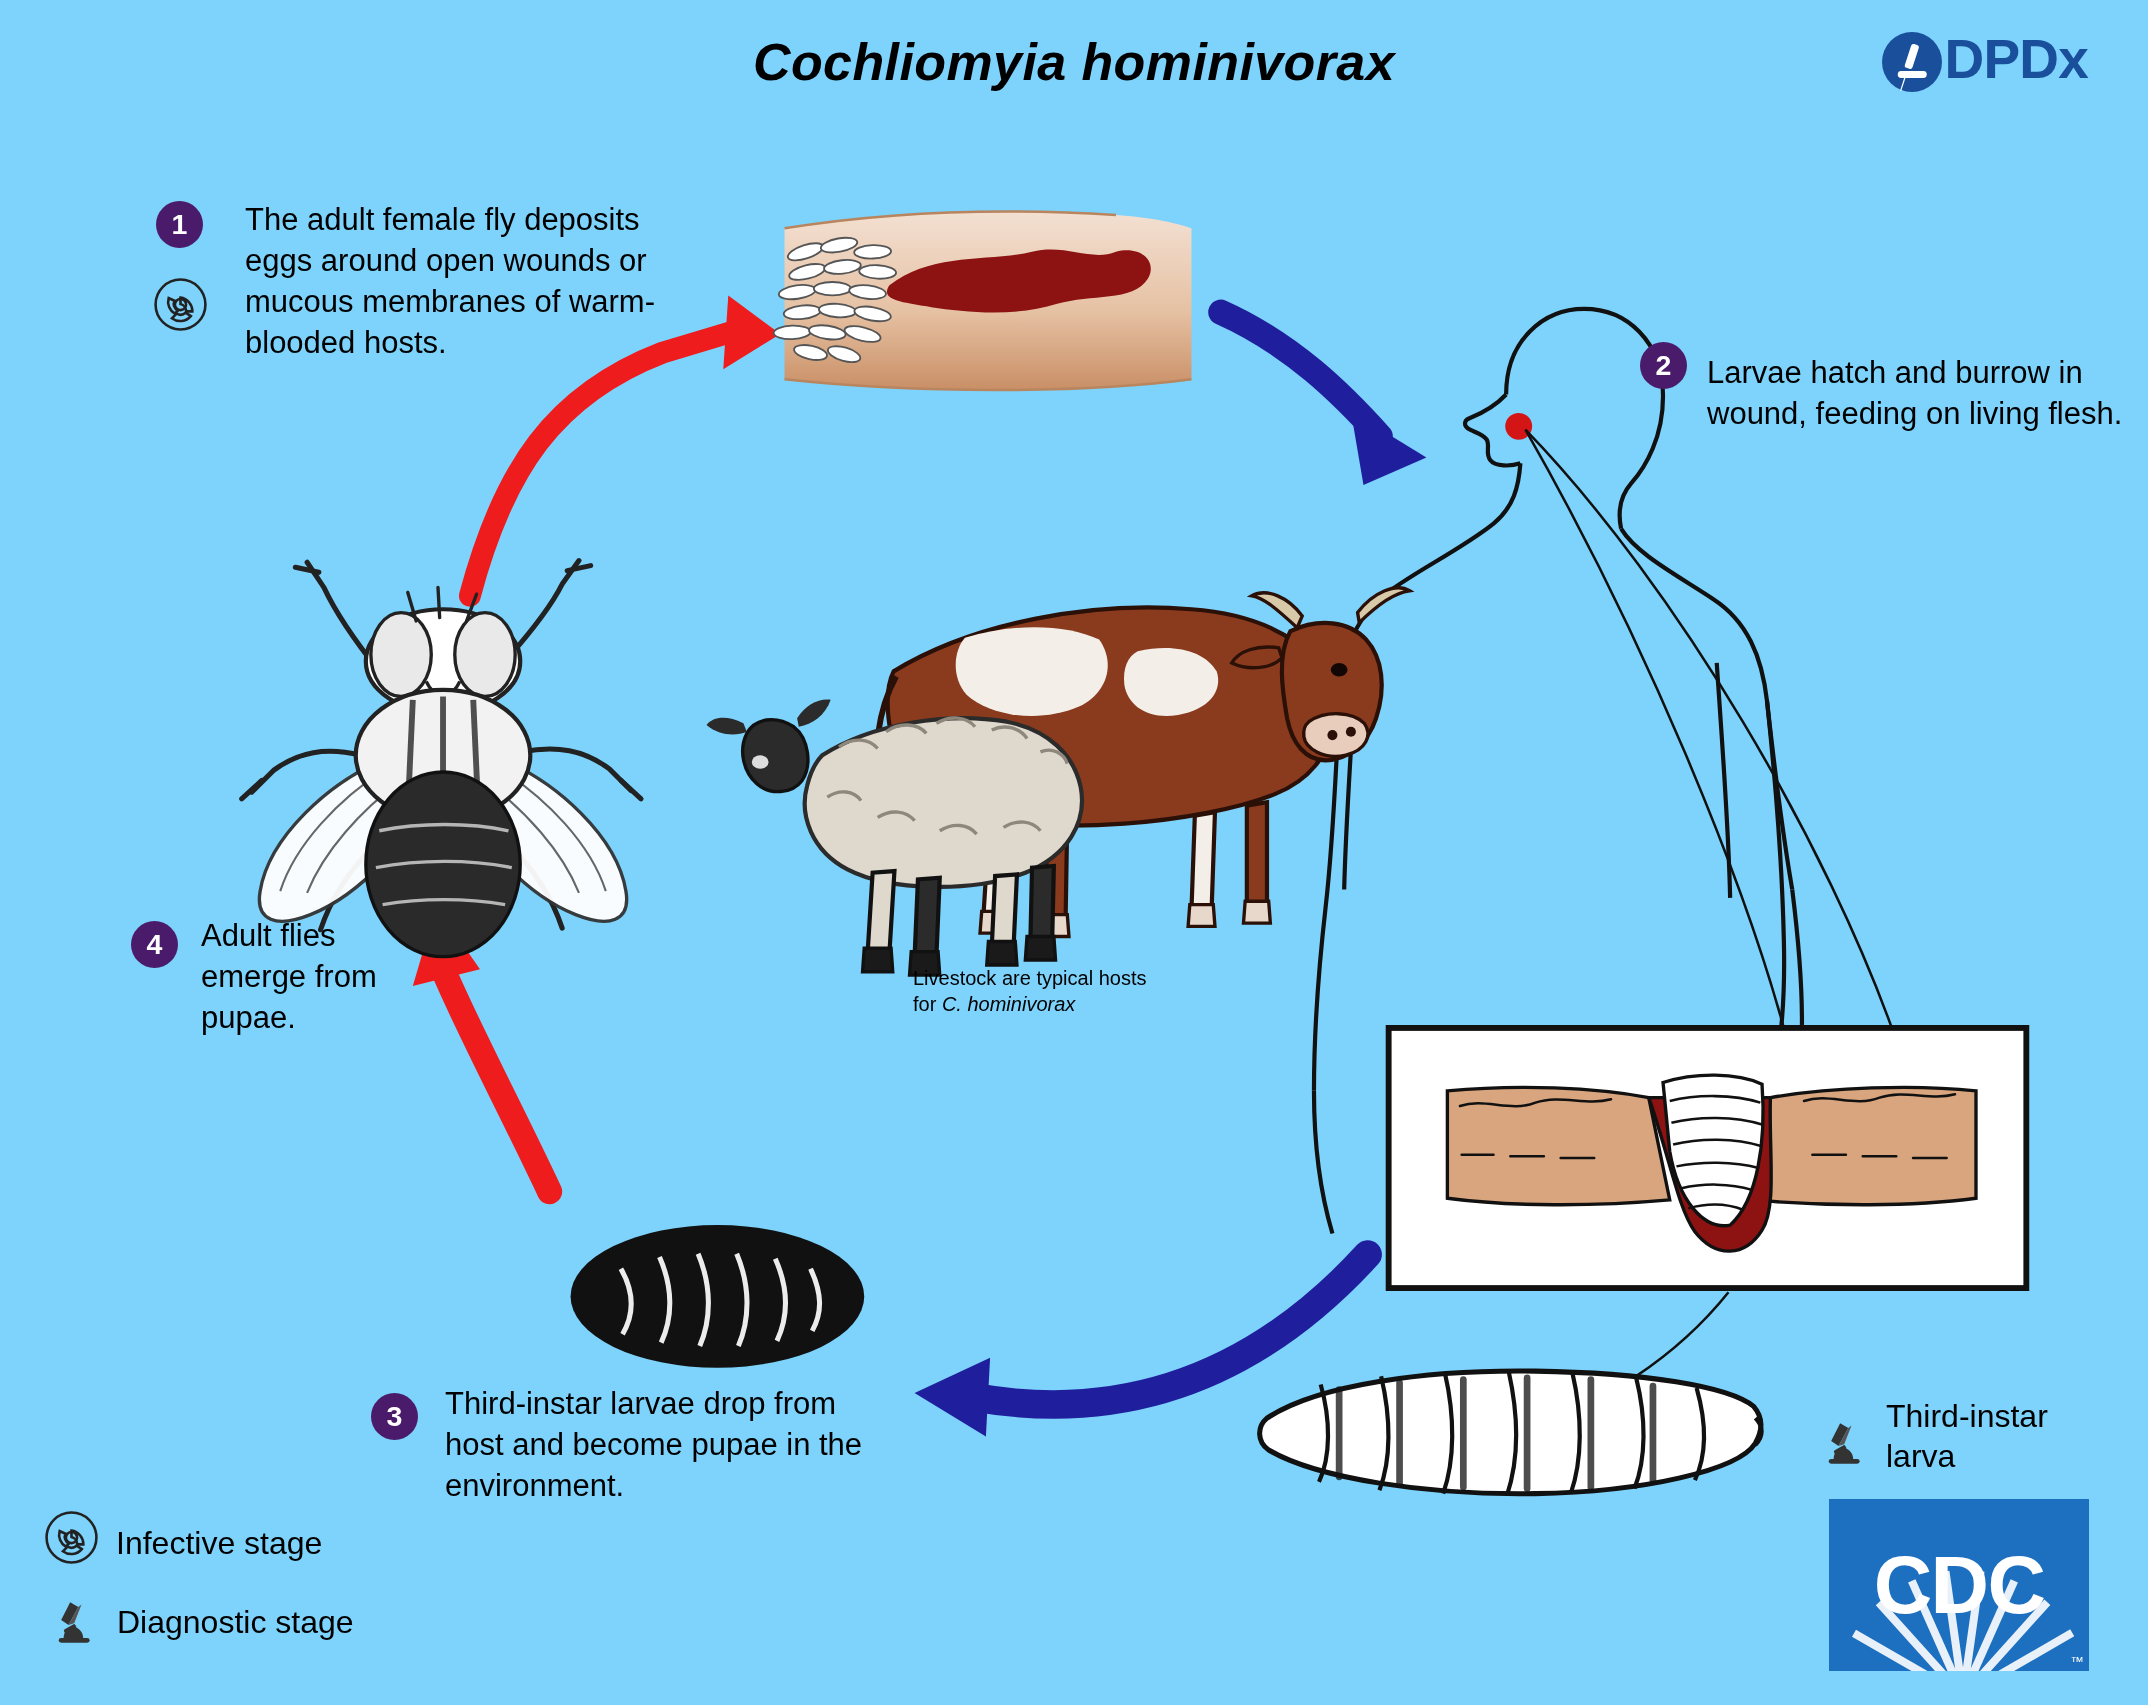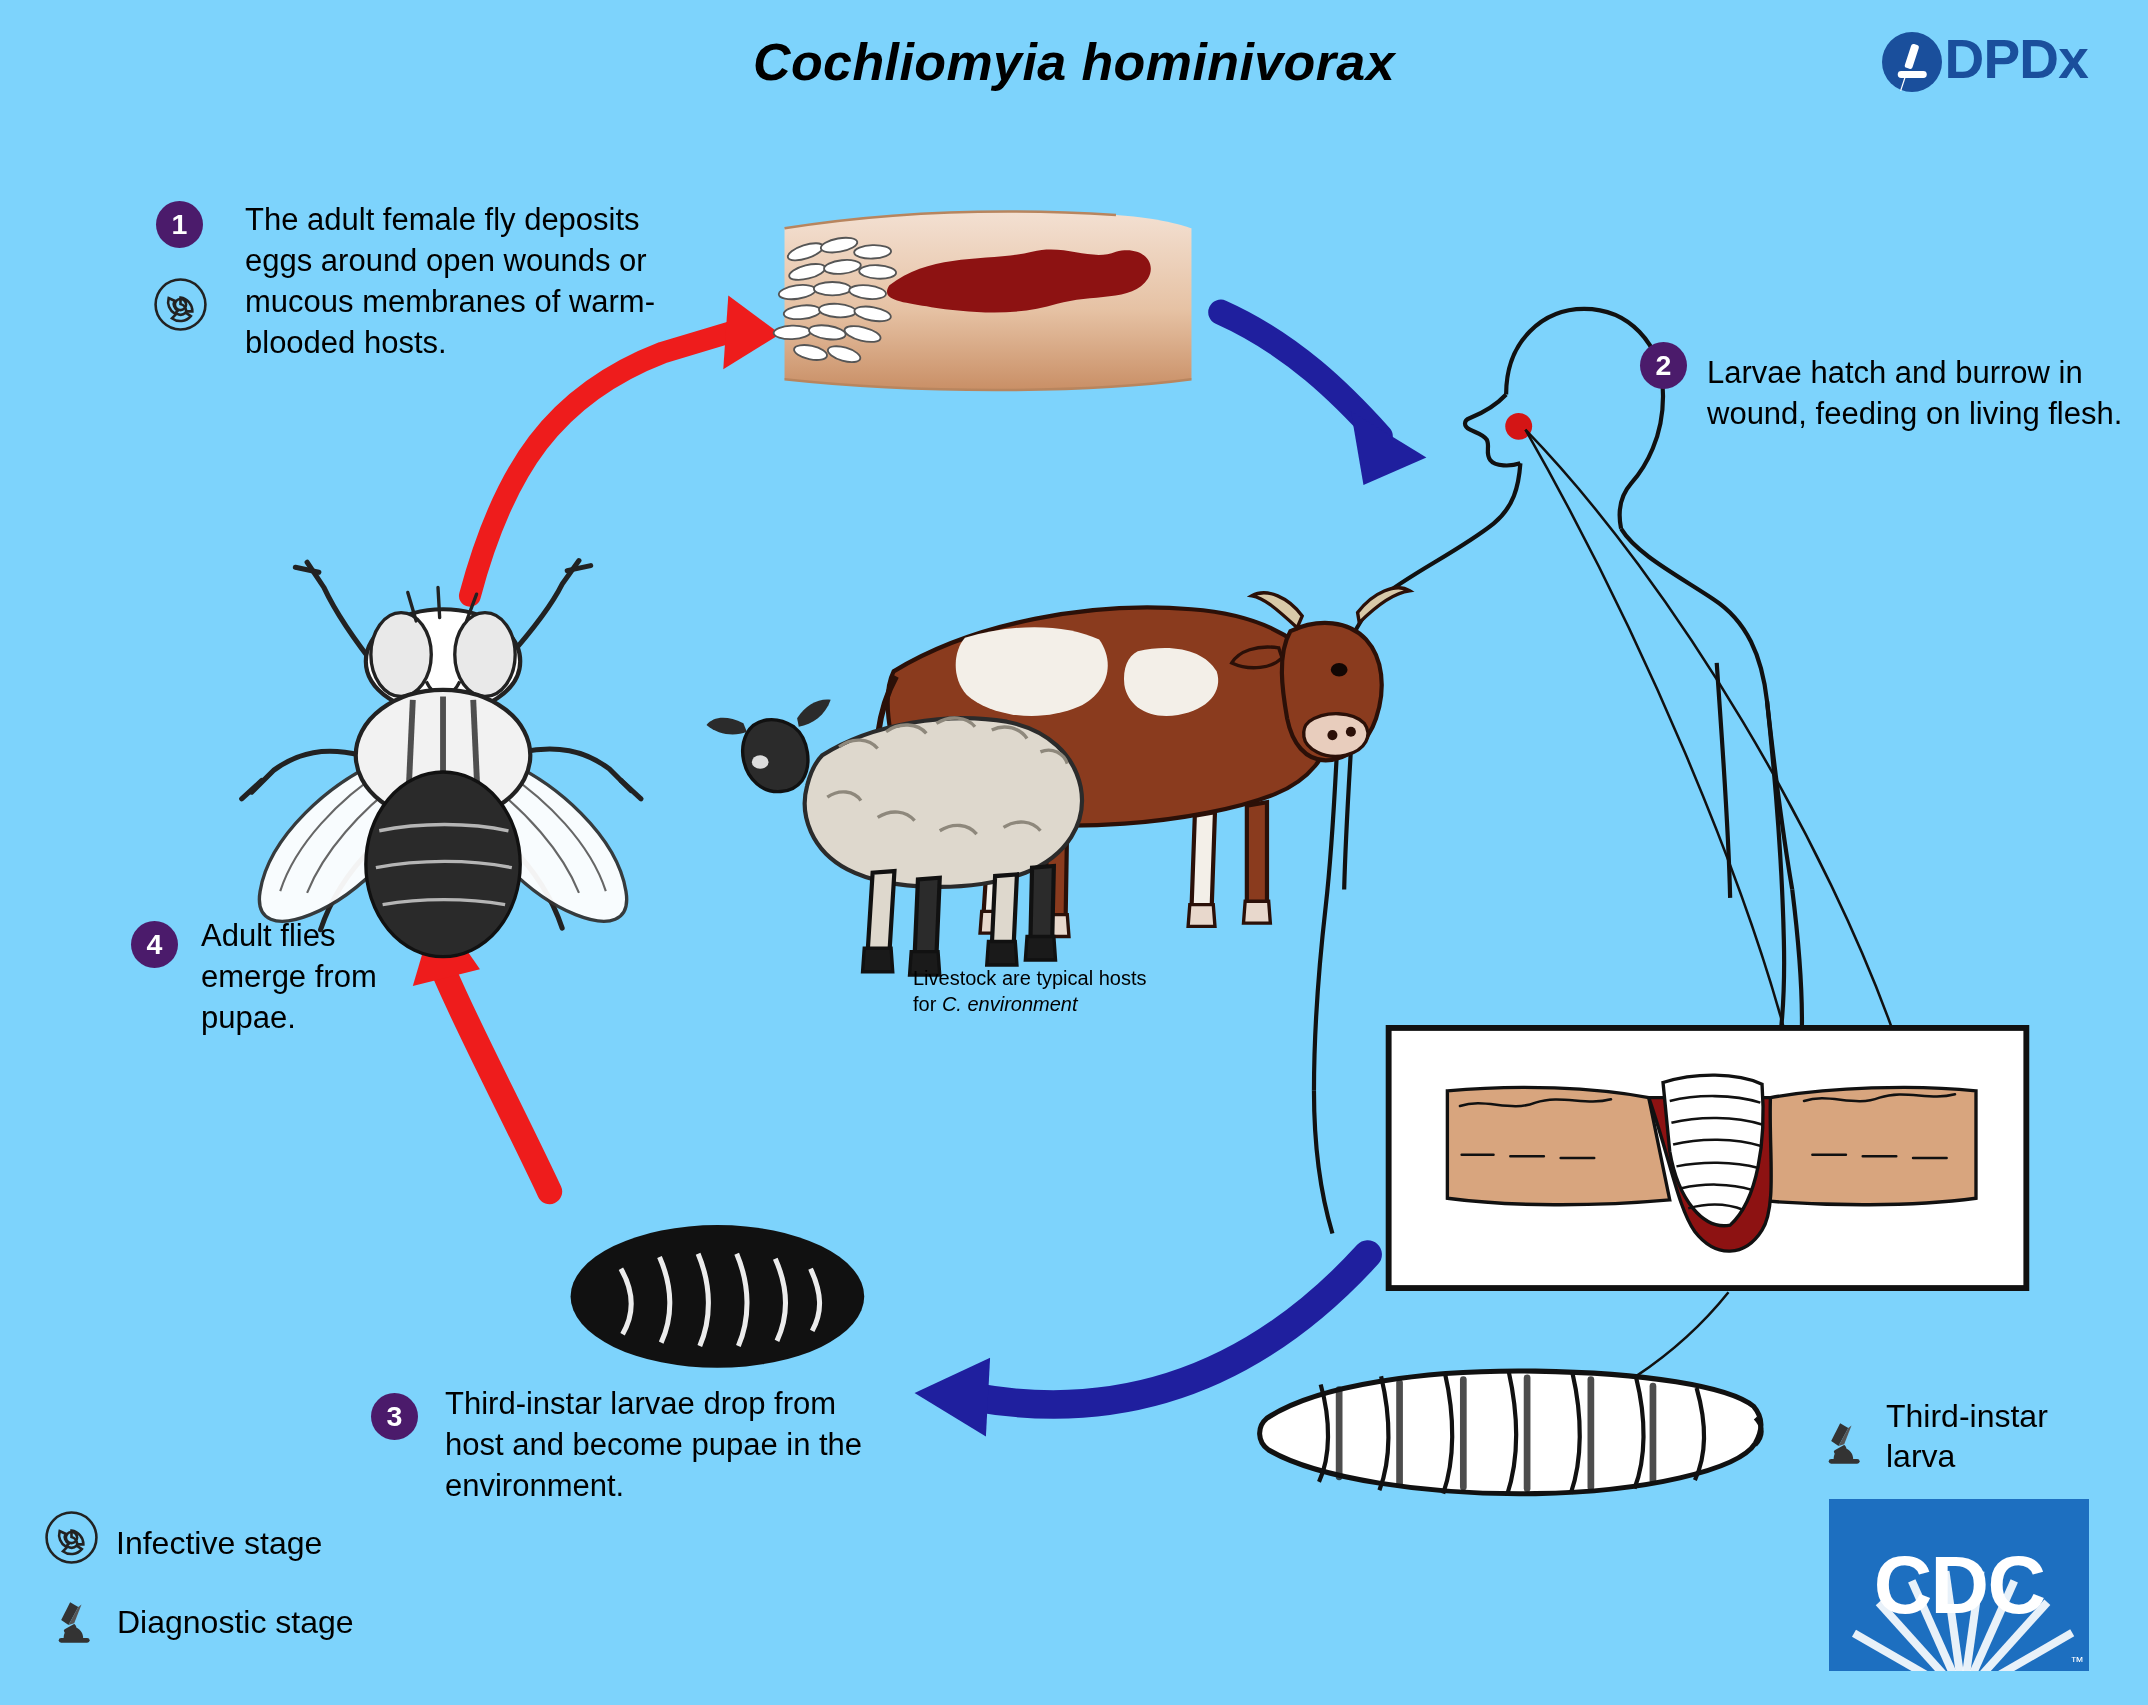--- a/index.html
+++ b/index.html
@@ -500,21 +500,21 @@
 
   <div class="step-num" style="left:371px; top:1393px;">3</div>
   <div class="step-text" style="left:445px; top:1384px; width:453px;">Third-instar larvae drop from host and become pupae in the environment.</div>
 
   <div class="step-num" style="left:131px; top:921px;">4</div>
   <div class="step-text" style="left:201px; top:916px; width:235px;">Adult flies emerge from pupae.</div>
 
   <div class="caption" style="left:913px; top:965px; width:352px;">
     <div>Livestock are typical hosts</div>
     <div>
-      <span>for </span><span class="ital">C. environment</span>
+      <span>for </span><span class="ital">C. hominivorax</span>
     </div>
   </div>
 
   <div class="icon-box" style="left:1819px; top:1415px; width:52px; height:52px;">
     <svg width="52" height="52" viewBox="0 0 64 64">
       <path d="M26 10 L36 16 L24 38 L15 32 Z" fill="#333"></path>
       <path d="M36 16 L40 13 L31 36 L24 38 Z" fill="#555"></path>
       <rect x="18" y="40" width="16" height="6" rx="2" fill="#333" transform="rotate(-30 26 43)"></rect>
       <path d="M30 40 C38 42 42 48 42 54 L18 54 C18 47 23 41 30 40 Z" fill="#333"></path>
       <rect x="12" y="54" width="38" height="6" rx="3" fill="#333"></rect>

